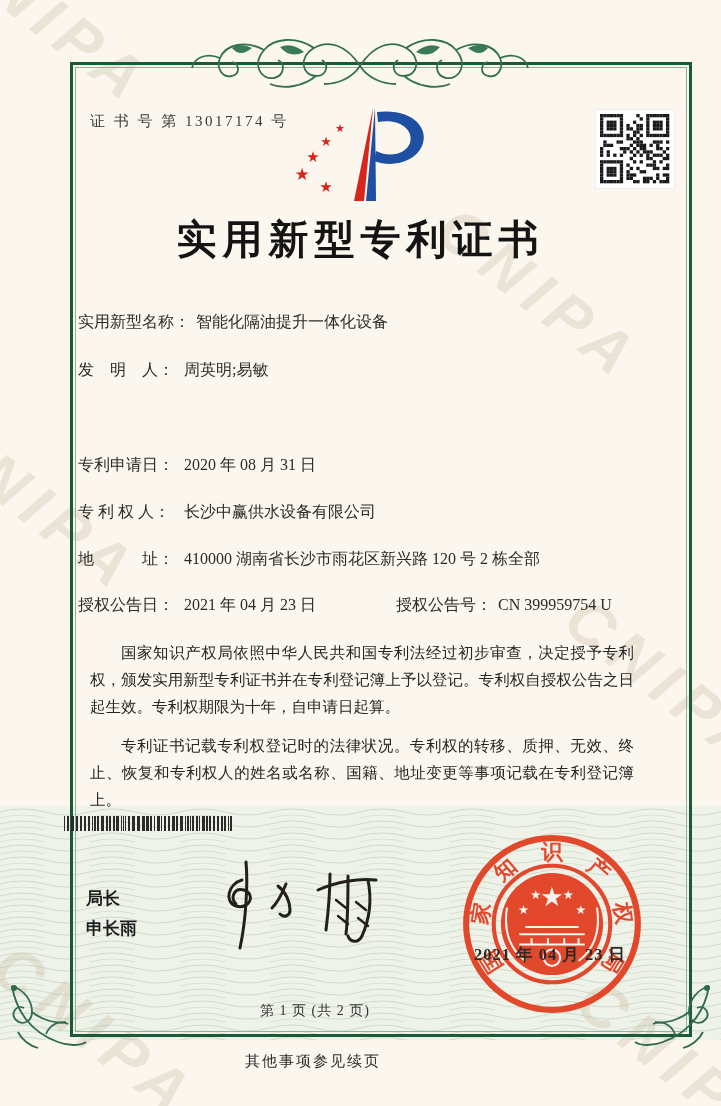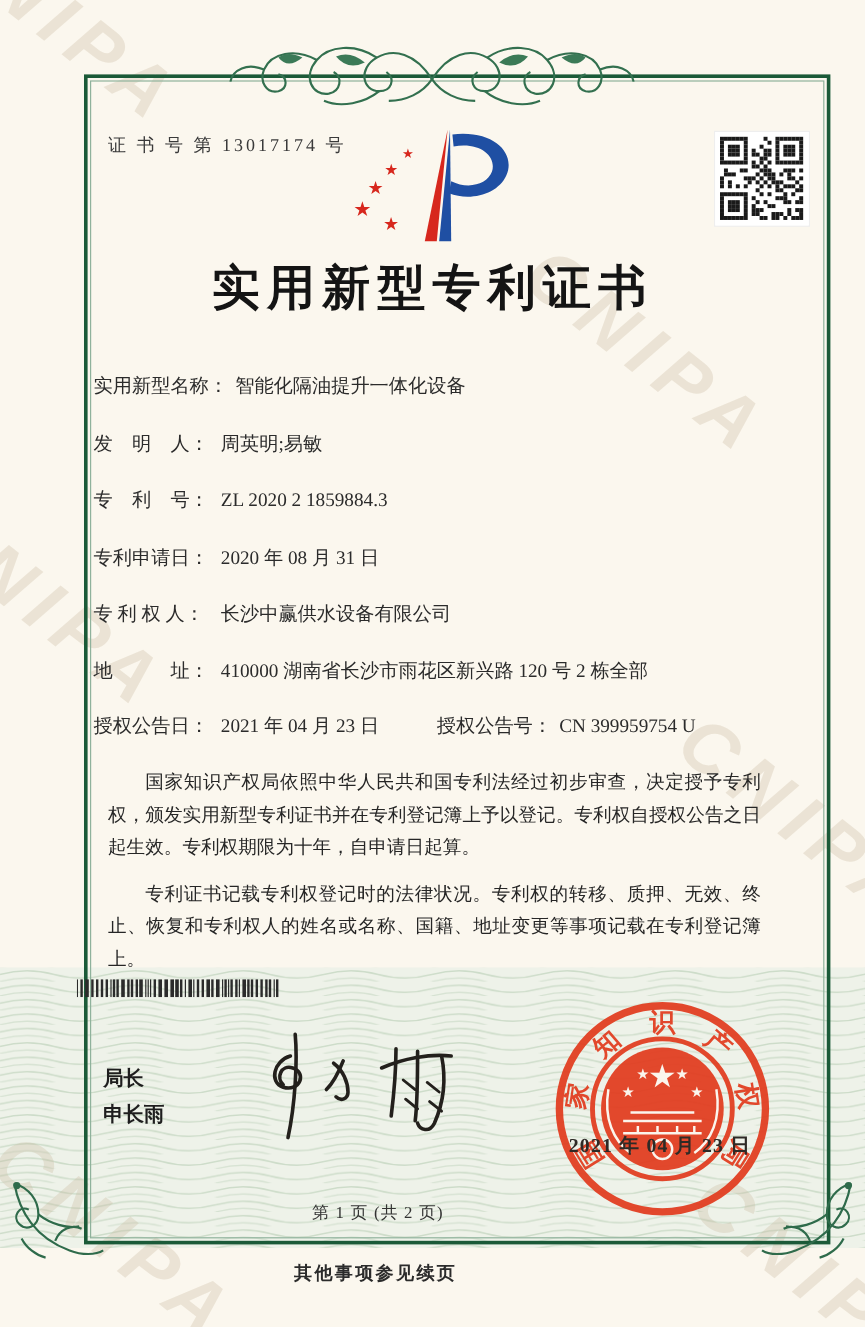--- a/index.html
+++ b/index.html
@@ -18,36 +18,36 @@
   .orn{position:absolute;z-index:5;}
   
   .certno{position:absolute;left:90px;top:112px;z-index:4;font-size:15px;letter-spacing:2.5px;color:#3a3a3a;}
   .logo{position:absolute;left:288px;top:104px;z-index:4;}
   .qr{position:absolute;left:596px;top:110px;z-index:4;background:#fff;box-shadow:0 0 0 1px #eee;}
   .title{position:absolute;left:0;top:212px;width:721px;z-index:4;text-align:center;
          font-size:40px;font-weight:700;letter-spacing:6px;color:#141414;}
   .row{position:absolute;left:78px;z-index:4;font-size:16px;white-space:nowrap;color:#2b2b2b;}
   .row .lab{display:inline-block;min-width:100px;}
   .row .val{margin-left:2px;text-align:center;}
-  .row .lab2{margin-left:44px;}
+  .row .lab2{margin-left:76px;}
   .paras{position:absolute;left:78px;top:628px;width:568px;z-index:4;font-size:15.5px;
          line-height:1.74;text-align:justify;color:#262626;}
   .paras p{margin:12px;text-indent:2em;}
   .barcode{position:absolute;left:64px;top:816px;z-index:4;}
   .officer{position:absolute;left:86px;top:884px;z-index:5;
            font-family:"Liberation Sans","DejaVu Sans",sans-serif;font-weight:700;
            font-size:17px;color:#1e1e1e;line-height:1.78;}
   .sig{position:absolute;left:190px;top:850px;z-index:5;}
   .seal{position:absolute;left:460px;top:832px;z-index:6;}
   .sealdate{position:absolute;left:452px;top:944px;width:196px;z-index:7;text-align:center;
             font-size:16.5px;letter-spacing:1px;color:#2e2a26;font-weight:700;}
   .pagenum{position:absolute;left:0;top:1002px;width:630px;z-index:4;text-align:center;
            font-size:14px;letter-spacing:1px;color:#333;}
   .footnote{position:absolute;left:0;top:1052px;width:626px;z-index:4;text-align:center;
-            font-size:15px;letter-spacing:2px;color:#2b2b2b;font-weight:bold;}
+            font-size:15px;letter-spacing:2px;color:#2b2b2b;}
 </style>
 </head>
 <body>
 
 <div class="page">
 
   <div class="wm" style="left:-70px;top:-18px">CNIPA</div>
   <div class="wm" style="left:420px;top:258px">CNIPA</div>
   <div class="wm" style="left:-82px;top:470px">CNIPA</div>
   <div class="wm" style="left:548px;top:648px">CNIPA</div>
@@ -332,24 +332,20 @@
   <div class="title">实用新型专利证书</div>
 
   <div class="row" style="top:312px">
     <span class="lab">实用新型名称：</span>
     <span class="val">智能化隔油提升一体化设备</span>
   </div>
   <div class="row" style="top:360px">
     <span class="lab">发　明　人：</span>
     <span class="val">周英明;易敏</span>
   </div>
-  <div class="row" style="top:407px">
-    <span class="lab">专　利　号：</span>
-    <span class="val">ZL 2020 2 1859884.3</span>
-  </div>
   <div class="row" style="top:455px">
     <span class="lab">专利申请日：</span>
     <span class="val">2020 年 08 月 31 日</span>
   </div>
   <div class="row" style="top:502px">
     <span class="lab">专 利 权 人：</span>
     <span class="val">长沙中赢供水设备有限公司</span>
   </div>
   <div class="row" style="top:549px">
     <span class="lab">地　　　址：</span>

